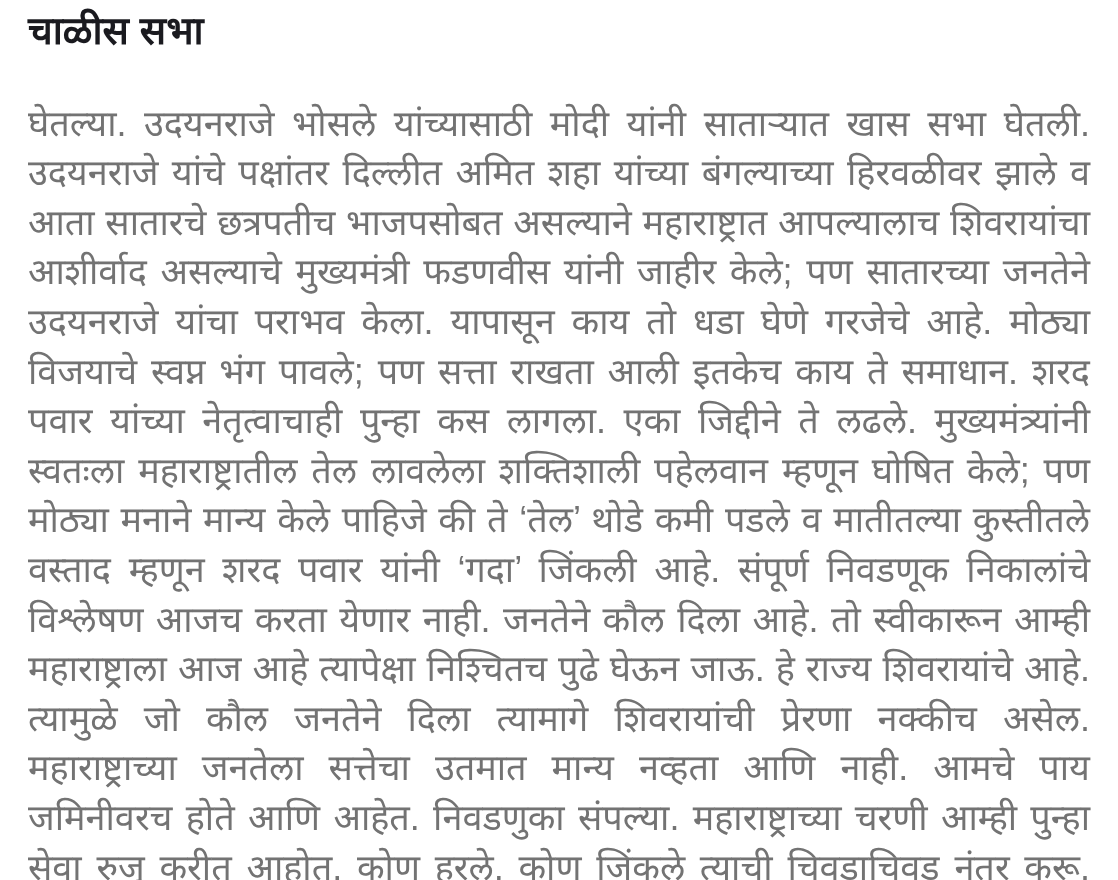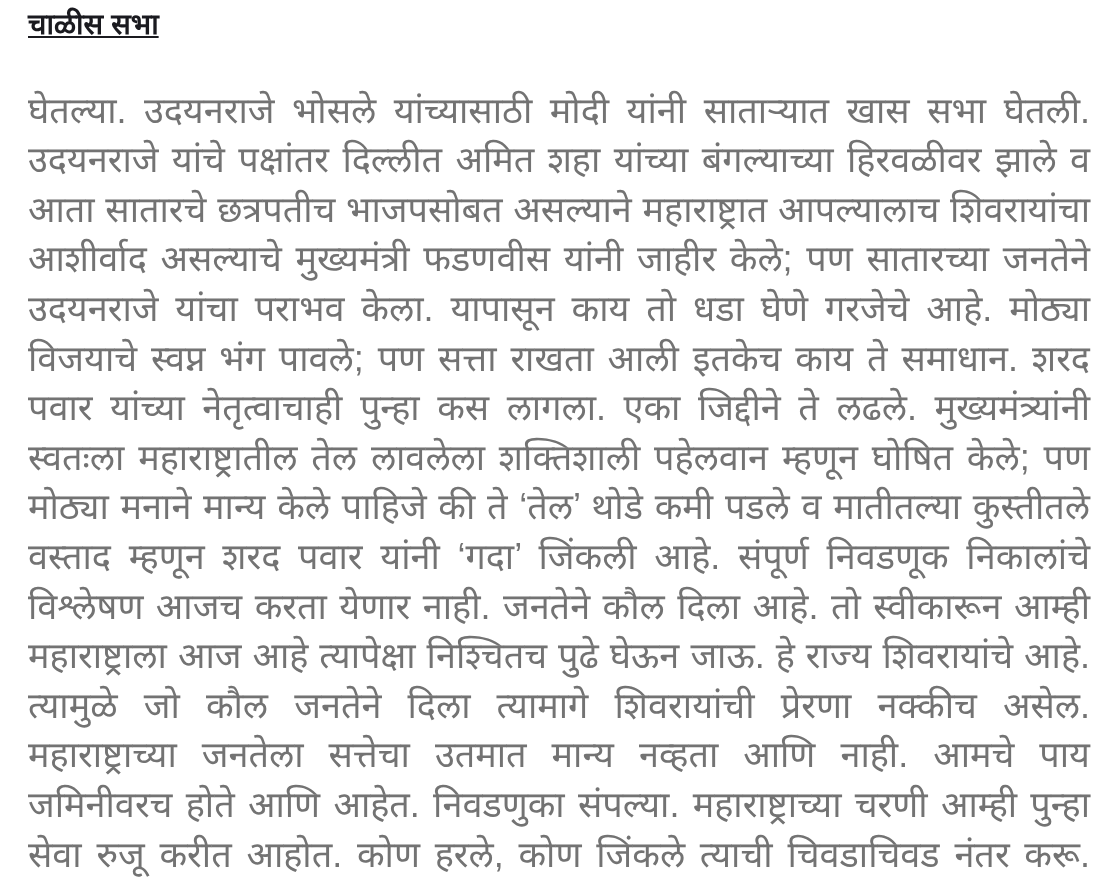--- a/index.html
+++ b/index.html
@@ -15,26 +15,25 @@
   }
   .doc {
     box-sizing: border-box;
     width: 1118px;
     height: 880px;
     padding: 6px 28px 0 28px;
     background: #ffffff;
   }
   .doc h1 {
     margin: 0 0 42px 0;
-    font-size: 29px;
+    font-size: 39px;
     line-height: 1.3;
     font-weight: 700;
     color: #1a1a1f;
     letter-spacing: 0;
-    text-decoration: underline;
   }
   .doc p {
     margin: 0;
     font-size: 36px;
     line-height: 49.6px;
     font-weight: 400;
     color: #737373;
     text-align: justify;
     text-justify: inter-word;
   }

